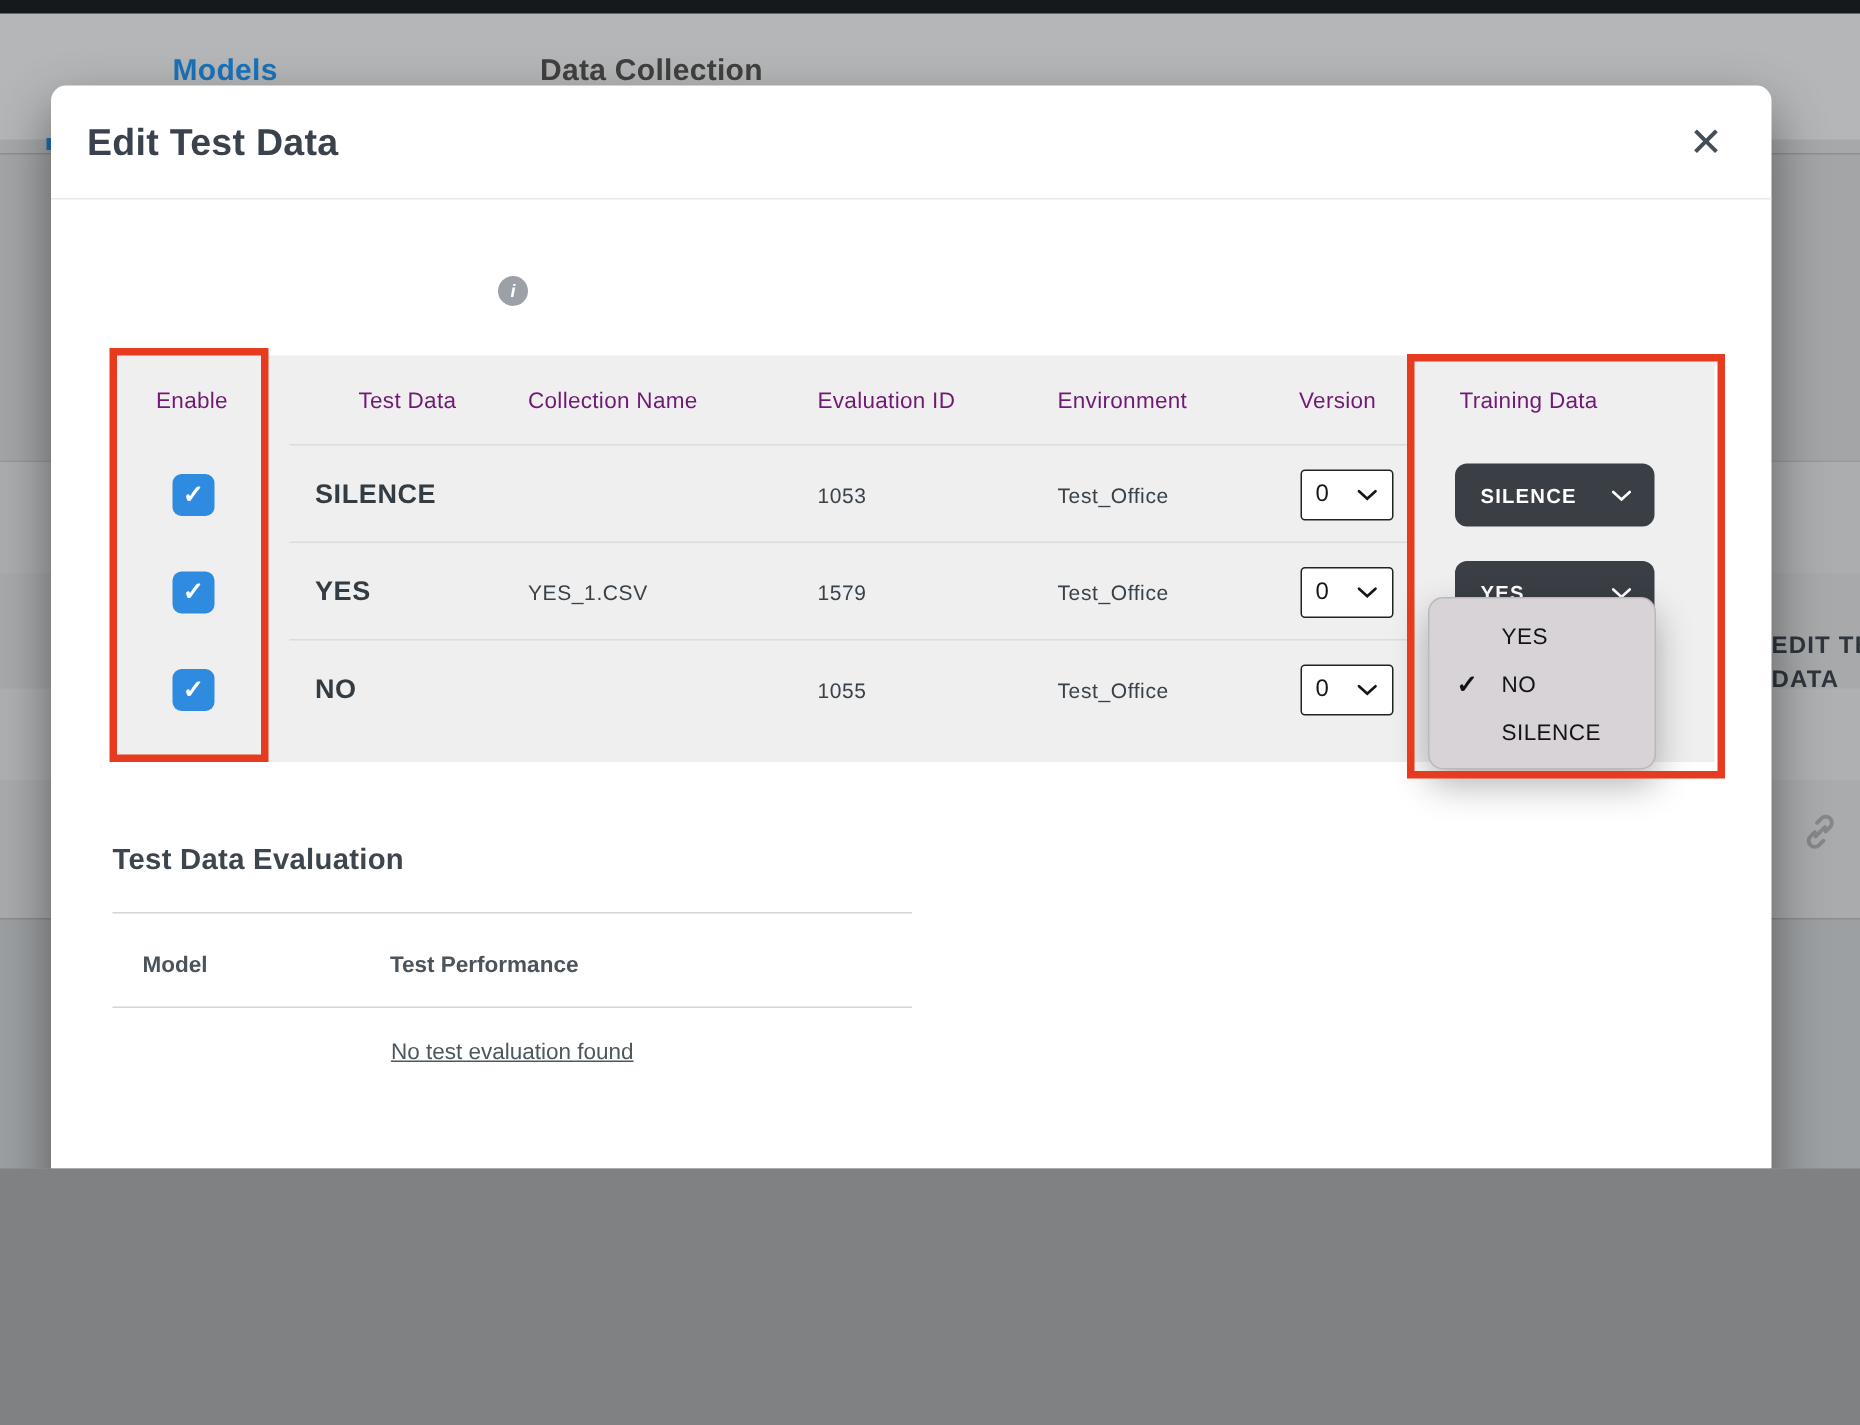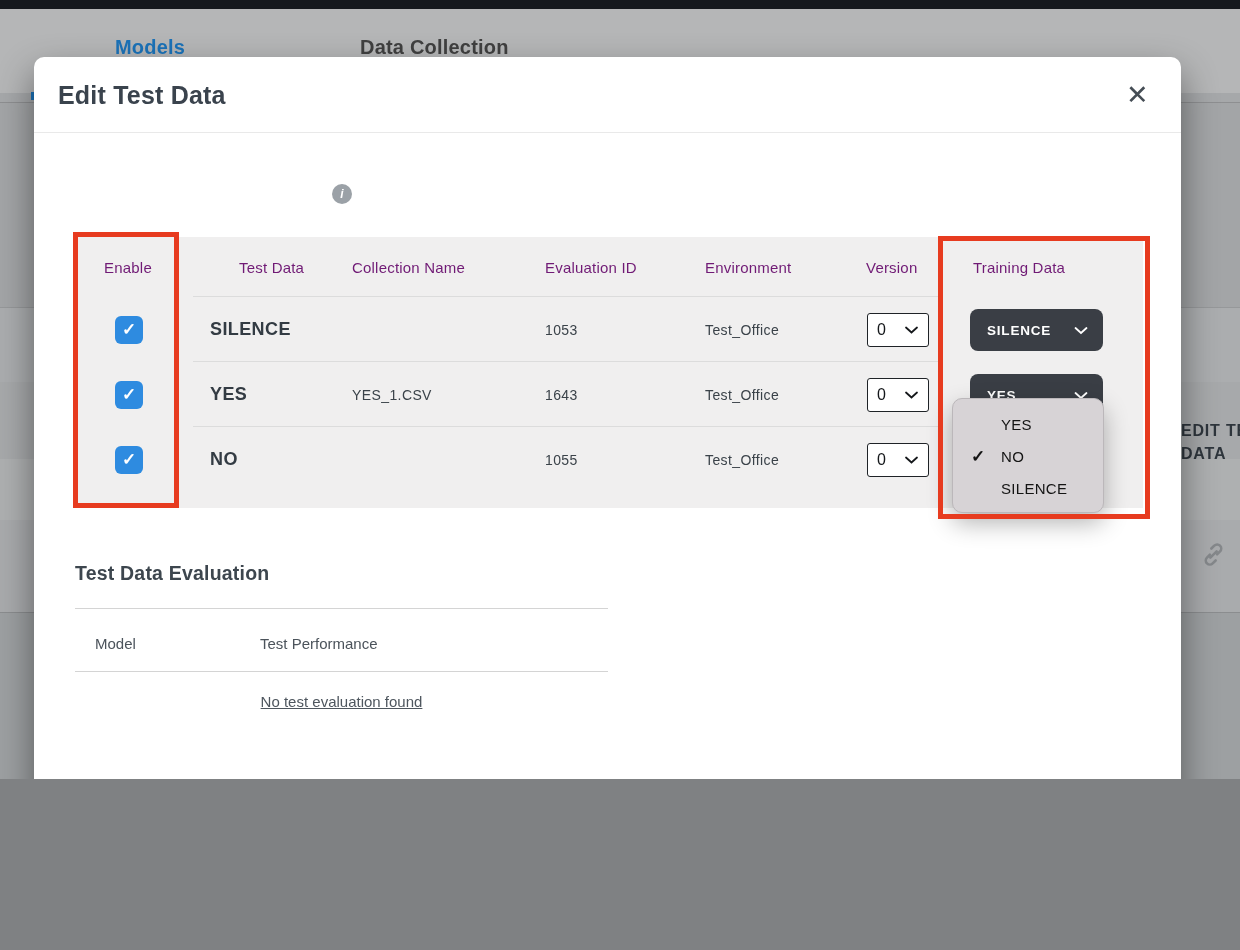--- a/index.html
+++ b/index.html
@@ -88,21 +88,21 @@
 
   
   .anno { border:5px solid var(--annotation_red,#e73b1f); z-index:6; pointer-events:none; }
   .anno-enable { left:73px; top:232px; width:106px; height:276px; }
   .anno-training { left:938px; top:236px; width:212px; height:283px; }
   .anno-save { left:82px; top:792px; width:251px; height:76px; }
 
   
   .heading-eval { left:75px; top:562px; }
   .eval-line { left:75px; width:533px; height:1px; background:#d4d4d4; }
-  .eval-th { top:626px; height:34px; display:flex; align-items:center; font-size:15px; color:#4b535b; }
+  .eval-th { top:626px; height:34px; display:flex; align-items:center; font-size:15px; color:#4b535b;font-weight:bold; }
   .eval-empty { left:75px; top:693px; width:533px; text-align:center; font-size:15px; color:#4e565e;text-decoration:underline; }
 
   
   .save-btn {
     left:93px; top:802px; width:219px; height:51px; background:var(--save_blue,#3e8ede);
     border-radius:6px; box-shadow:0 2px 5px rgba(0,0,0,.3);
     display:flex; align-items:center; justify-content:center;
     color:#fff; font-size:18px; letter-spacing:1px; cursor:pointer;
   }
   .cancel-btn { left:399px; top:817px; font-size:18.5px; color:#7f1d1d; letter-spacing:.8px; cursor:pointer; }
@@ -186,21 +186,21 @@
       </span>
   </div>
 
   <div class="abs z3 cell" style="left:115px; top:362px;">
     <span class="checkbox">
         <span class="tick">✓</span>
       </span>
   </div>
   <div class="abs z3 cell cell-testdata" style="left:210px; top:362px;">YES</div>
   <div class="abs z3 cell cell-small" style="left:352px; top:362px;">YES_1.CSV</div>
-  <div class="abs z3 cell cell-small" style="left:545px; top:362px;">1643</div>
+  <div class="abs z3 cell cell-small" style="left:545px; top:362px;">1579</div>
   <div class="abs z3 cell cell-small" style="left:705px; top:362px;">Test_Office</div>
   <div class="abs z3 version-select" style="left:867px; top:378px;">
     <span class="vval">0</span>
     <span>
         <svg width="15" height="10" viewBox="0 0 15 10" fill="none" stroke="#14171a" stroke-width="1.8" stroke-linecap="round">
           <path d="M2 2.5 L7.5 7.5 L13 2.5"></path>
         </svg>
       </span>
   </div>
   <div class="abs z3 training-btn" style="left:970px; top:374px;">

